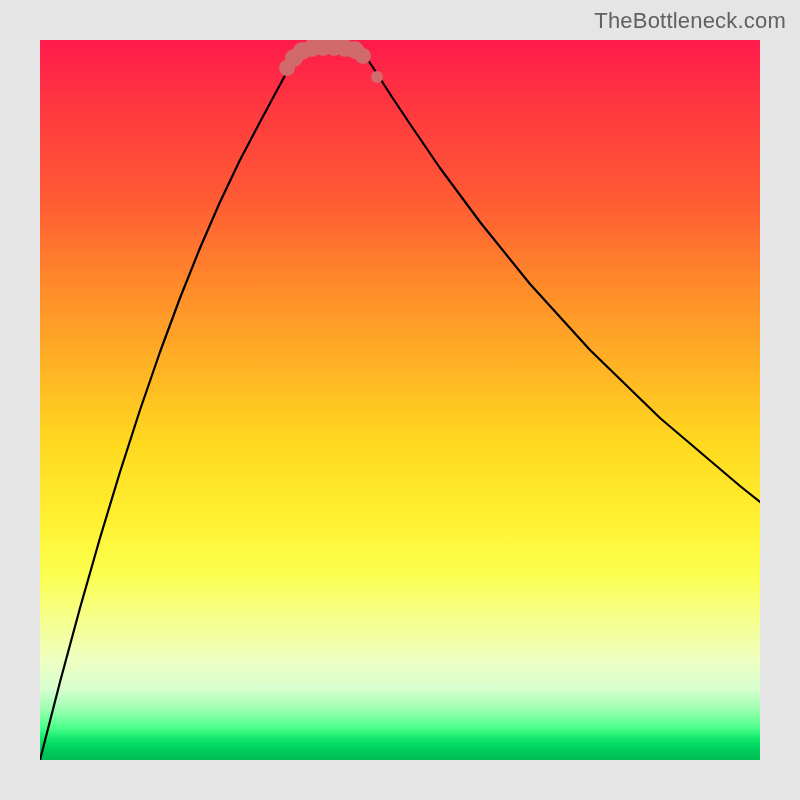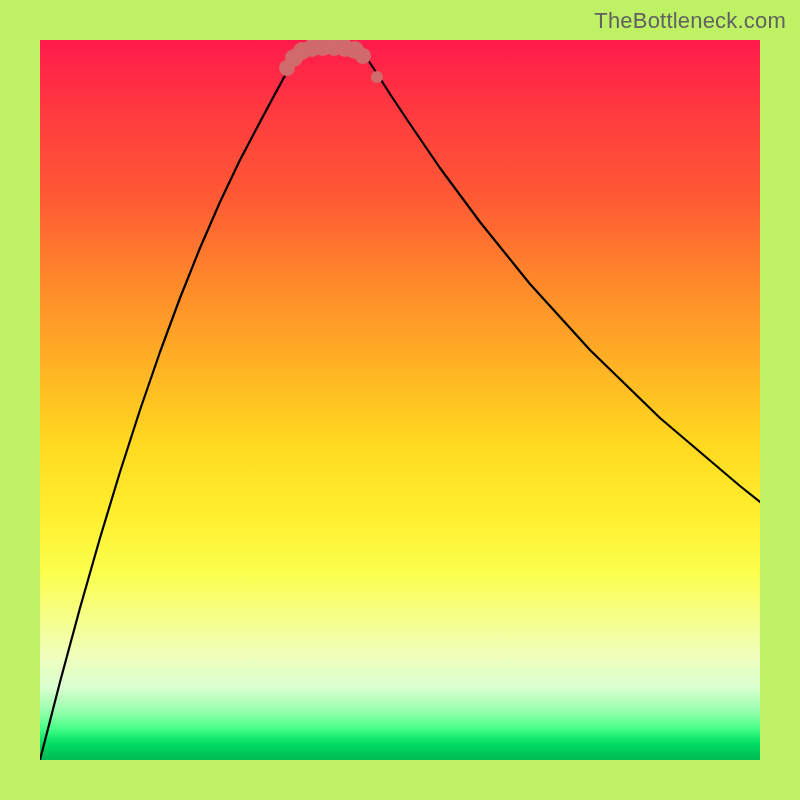--- a/index.html
+++ b/index.html
@@ -10,21 +10,21 @@
     background: #000;
     overflow: hidden;
     font-family: Arial, Helvetica, sans-serif;
   }
   .frame {
     position: absolute;
     left: 0;
     top: 0;
     width: 800px;
     height: 800px;
-    background: #bef264;
+    background: #e5e5e5;
   }
   .plot {
     position: absolute;
     left: 40px;
     top: 40px;
     width: 720px;
     height: 720px;
     background: linear-gradient(
       to bottom,
       #ff1a4b 0%,

